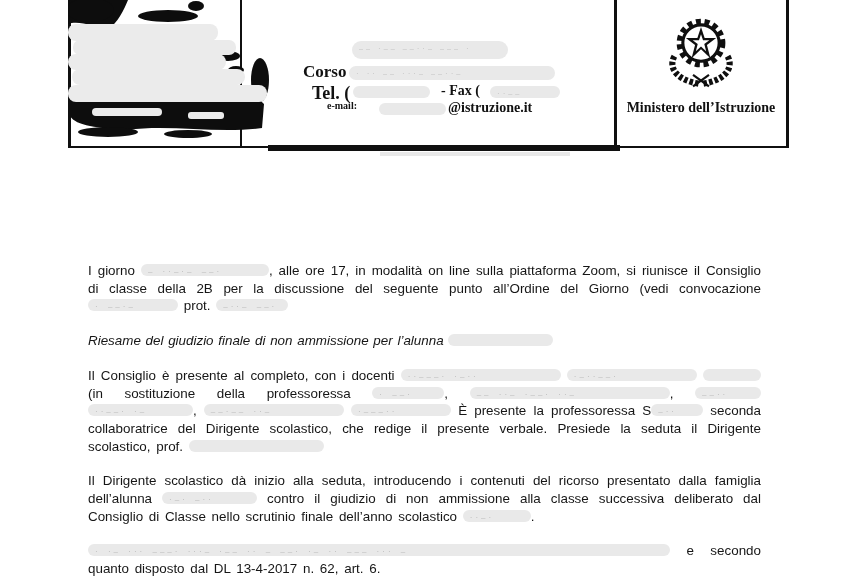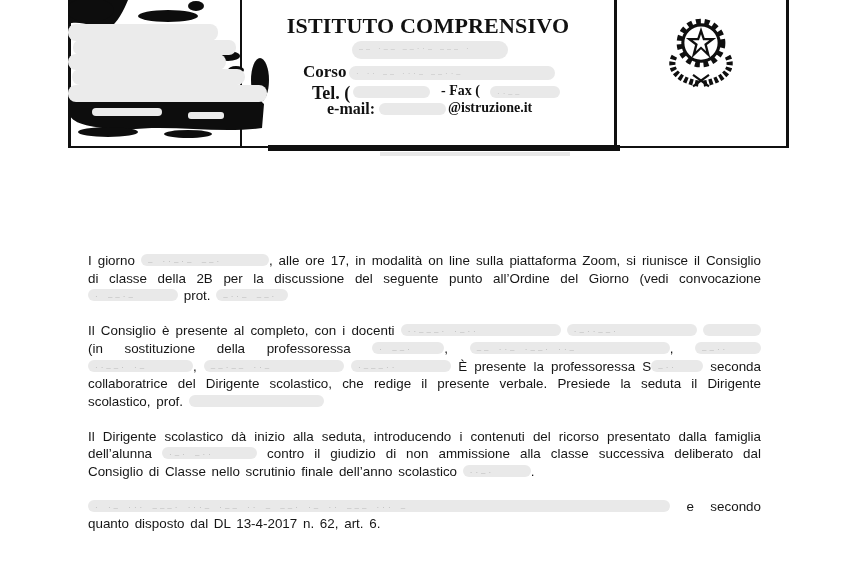--- a/index.html
+++ b/index.html
@@ -25,34 +25,34 @@
   .hredact i,.redact i{font-style:normal;color:#bcbcbc;font-size:8px;line-height:11px;
     letter-spacing:3px;display:block;padding:2px 0 0 7px;white-space:nowrap;}
   .r-school{left:352px;top:41px;width:156px;height:18px;}
   .lbl{position:absolute;font-weight:bold;white-space:nowrap;}
   .lbl-corso{left:303px;top:62px;font-size:17px;}
   .r-corso{left:349px;top:66px;width:206px;height:14px;}
   .lbl-tel{left:312px;top:83px;font-size:18px;}
   .r-tel{left:353px;top:86px;width:77px;height:12px;}
   .lbl-fax{left:424px;top:83px;font-size:14px;margin-left:17px;}
   .r-fax{left:490px;top:86px;width:70px;height:12px;}
-  .lbl-email{left:327px;top:100px;font-size:16px;}
+  .lbl-email{left:327px;top:100px;font-size:10px;}
   .r-email{left:379px;top:103px;width:67px;height:12px;}
   .lbl-domain{left:448px;top:100px;font-size:14px;}
   
   .emblem{position:absolute;left:661px;top:12px;z-index:2;}
   .ministry{position:absolute;left:616px;top:100px;width:170px;text-align:center;
     font-size:14px;font-weight:bold;white-space:nowrap;}
   
   .doc-title{position:absolute;left:0;top:185px;width:849px;margin:0;text-align:center;
     font-size:17.5px;font-weight:bold;font-family:"Liberation Serif",serif;}
   .content{position:absolute;left:88px;top:250px;width:673px;
     font-family:"Liberation Sans",sans-serif;font-size:13.4px;line-height:17.7px;
     color:#161616;text-align:justify;word-spacing:2px;}
-  .para{margin:2px 0 17px 0;}
+  .para{margin:12px 0 17px 0;}
   .para.italic{font-style:italic;word-spacing:1px;}
   .redact{display:inline-block;background:#e9e9e9;border-radius:7px;height:12px;
     vertical-align:-1px;overflow:hidden;}
 </style>
 </head>
 <body>
 
 <div class="page">
 
   <div class="vline vl-left"></div>
@@ -82,21 +82,20 @@
         <rect x="5" y="40" width="163" height="15" rx="7"></rect>
         <rect x="0" y="54" width="158" height="16" rx="8"></rect>
         <rect x="4" y="69" width="173" height="16" rx="8"></rect>
         <rect x="0" y="85" width="199" height="17" rx="8"></rect>
         <rect x="24" y="108" width="70" height="8" rx="4"></rect>
         <rect x="120" y="112" width="36" height="7" rx="3"></rect>
       </g>
     </svg>
   </div>
 
-  <div class="ist-title">ISTITUTO COMPRENSIVO</div>
   <div class="hredact r-school">
       <i>–– ·–– ––··– ––– ·</i>
     </div>
 
   <span class="lbl lbl-corso">Corso</span>
   <div class="hredact r-corso">
       <i>· ·· ––  ···– ––··–</i>
     </div>
 
   <span class="lbl lbl-tel">Tel. (</span>
@@ -117,22 +116,24 @@
         <circle cx="45" cy="35" r="20.5" stroke-width="3.5"></circle>
         <path d="M15,50 C7,64 20,78 44,81" stroke-width="7" stroke-dasharray="4 2.4"></path>
         <path d="M75,50 C83,64 70,78 46,81" stroke-width="7" stroke-dasharray="4 2.4"></path>
         <path d="M36,84 L54,71 M54,84 L36,71" stroke-width="2.5"></path>
       </g>
       <circle cx="45" cy="35" r="17.5" fill="#ffffff"></circle>
       <path fill="#0f0f0f" d="M45,17 L49.1,29.3 L62.1,29.4 L51.7,37.2 L55.6,52.1 L45,42 L34.4,52.1 L38.3,37.2 L27.9,29.4 L40.9,29.3 Z"></path>
       <path fill="#ffffff" d="M45,25.1 L47.3,31.9 L54.4,31.9 L48.7,36.2 L50.8,44.4 L45,38.9 L39.2,44.4 L41.3,36.2 L35.6,31.9 L42.7,31.9 Z"></path>
     </svg>
   </div>
+  <div class="ministry">Ministero dell’Istruzione</div>
 
 
   <div class="content">
       <p class="para"><span>I giorno </span><span class="redact" style="width: 128px;"><i>– ··–·– ––·</i></span><span>, alle ore 17, in modalità on line sulla piattaforma Zoom, si riunisce il Consiglio di classe della 2B per la discussione del seguente punto all’Ordine del Giorno (vedi convocazione </span><span class="redact" style="width: 90px;"><i>· ––·–</i></span><span> prot. </span><span class="redact" style="width: 72px;"><i>–··– ––·</i></span></p>
+      <p class="para italic"><span>Riesame del giudizio finale di non ammissione per l’alunna </span><span class="redact" style="width: 105px;"></span></p>
       <p class="para"><span>Il Consiglio è presente al completo, con i docenti </span><span class="redact" style="width: 160px;"><i>··–––· ·–··</i></span><span> </span><span class="redact" style="width: 130px;"><i>·–··––·</i></span><span> </span><span class="redact" style="width: 58px;"></span><span> (in sostituzione della professoressa </span><span class="redact" style="width: 72px;"><i>· ––·</i></span><span>, </span><span class="redact" style="width: 200px;"><i>–– ··– ·––· ··–</i></span><span>, </span><span class="redact" style="width: 66px;"><i>––··</i></span><span> </span><span class="redact" style="width: 105px;"><i>··––· ·–</i></span><span>, </span><span class="redact" style="width: 140px;"><i>––·–– ··–</i></span><span> </span><span class="redact" style="width: 100px;"><i>·–––··</i></span><span> È presente la professoressa S</span><span class="redact" style="width: 52px;"><i>–··</i></span><span> seconda collaboratrice del Dirigente scolastico, che redige il presente verbale. Presiede la seduta il Dirigente scolastico, prof. </span><span class="redact" style="width: 135px;"></span></p>
       <p class="para"><span>Il Dirigente scolastico dà inizio alla seduta, introducendo i contenuti del ricorso presentato dalla famiglia dell’alunna </span><span class="redact" style="width: 95px;"><i>·–· –··</i></span><span> contro il giudizio di non ammissione alla classe successiva deliberato dal Consiglio di Classe nello scrutinio finale dell’anno scolastico </span><span class="redact" style="width: 68px;"><i>··–·</i></span><span>.</span></p>
       <p class="para"><span class="redact" style="width: 582px;"><i>· ·– ··· –––· ···– ·–– ·· – ––· ·– ·· ––– ··· –</i></span><span> e secondo quanto disposto dal DL 13-4-2017 n. 62, art. 6.</span></p>
     </div>
 
 </div>
 
 </body></html>

